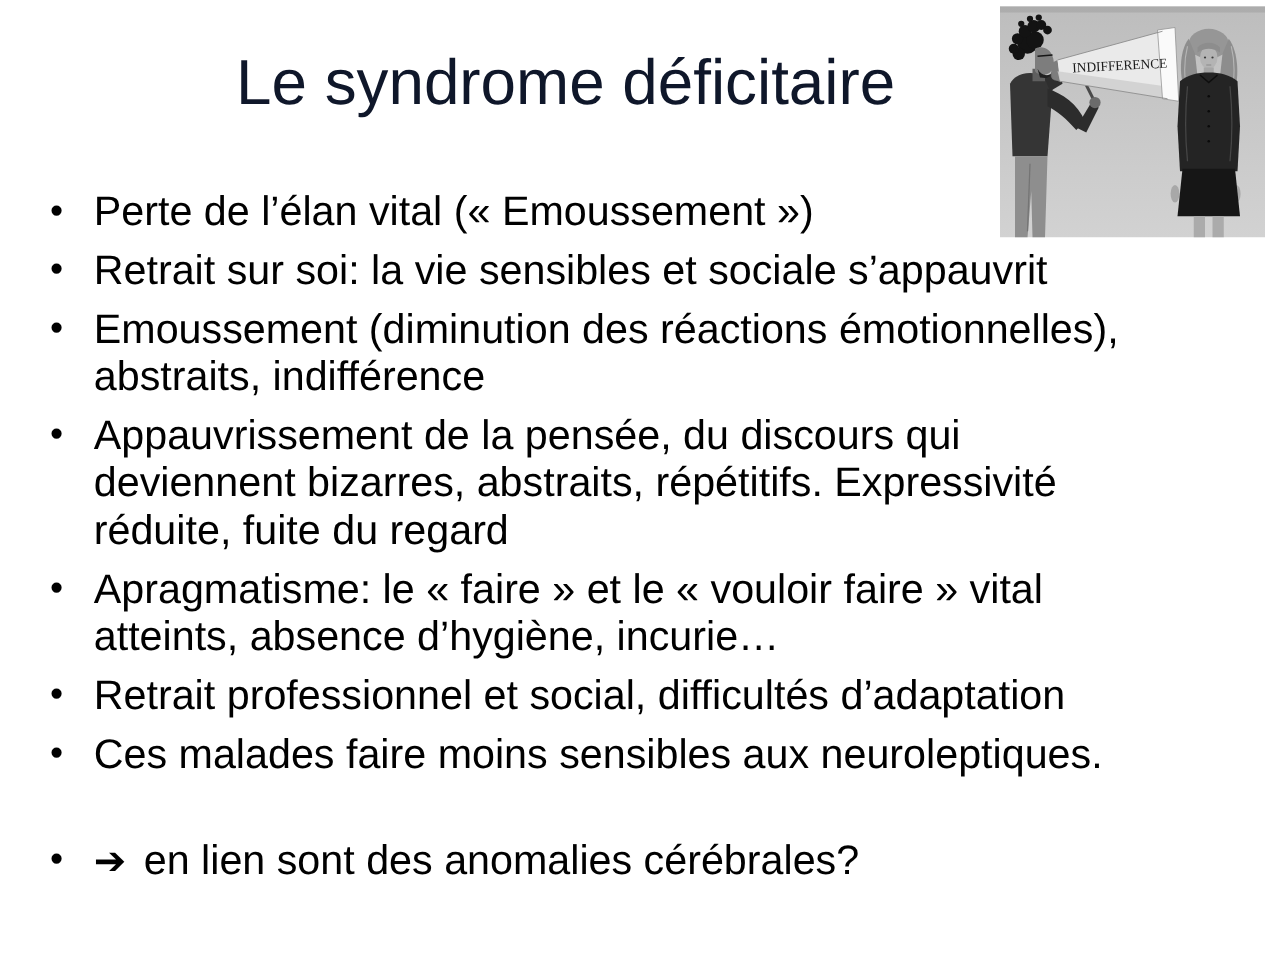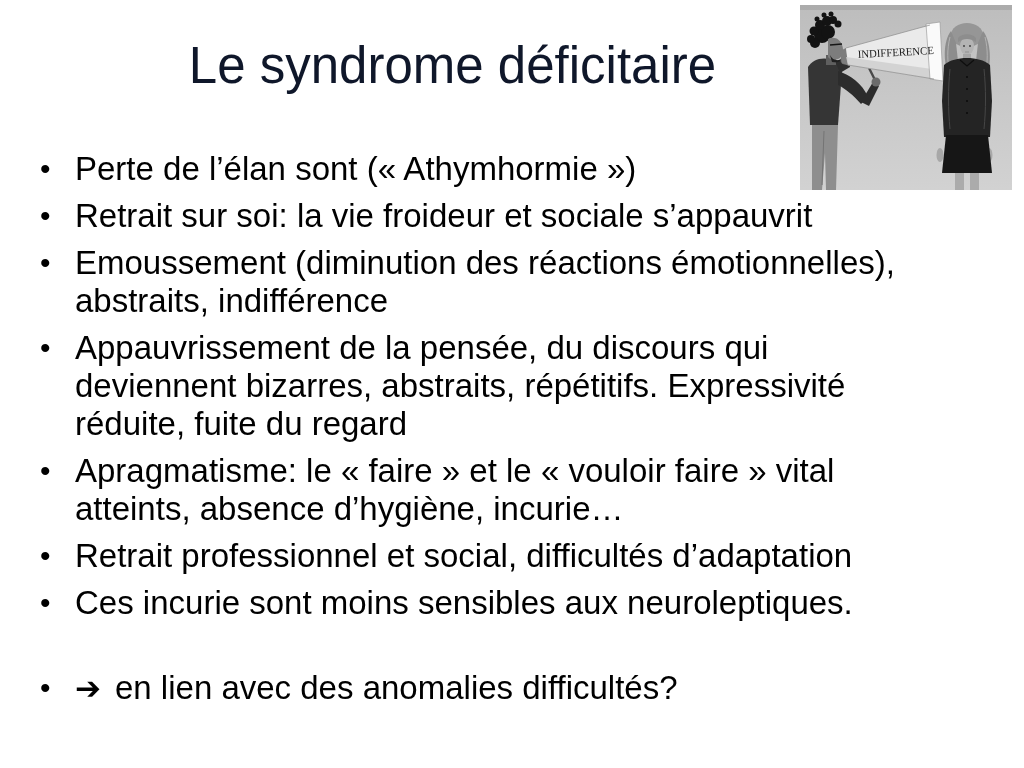--- a/index.html
+++ b/index.html
@@ -170,45 +170,45 @@
 
         <rect x="155" y="168" width="9" height="17" fill="#ababab"></rect>
         <rect x="170" y="168" width="9" height="17" fill="#ababab"></rect>
       </g>
     </svg>
   </div>
 
   <ul class="bullets">
     <li>
       <span class="dot">•</span>
-      <span class="item-text">Perte de l’élan sont (« Athymhormie »)</span>
-    </li>
-    <li>
-      <span class="dot">•</span>
-      <span class="item-text">Retrait sur soi: la vie froideur et sociale s’appauvrit</span>
+      <span class="item-text">Perte de l’élan vital (« Emoussement »)</span>
+    </li>
+    <li>
+      <span class="dot">•</span>
+      <span class="item-text">Retrait sur soi: la vie sensibles et sociale s’appauvrit</span>
     </li>
     <li>
       <span class="dot">•</span>
       <span class="item-text">Emoussement (diminution des réactions émotionnelles), abstraits, indifférence</span>
     </li>
     <li>
       <span class="dot">•</span>
       <span class="item-text">Appauvrissement de la pensée, du discours qui deviennent bizarres, abstraits, répétitifs. Expressivité réduite, fuite du regard</span>
     </li>
     <li>
       <span class="dot">•</span>
       <span class="item-text">Apragmatisme: le « faire » et le « vouloir faire » vital atteints, absence d’hygiène, incurie…</span>
     </li>
     <li>
       <span class="dot">•</span>
       <span class="item-text">Retrait professionnel et social, difficultés d’adaptation</span>
     </li>
     <li>
       <span class="dot">•</span>
-      <span class="item-text">Ces incurie sont moins sensibles aux neuroleptiques.</span>
+      <span class="item-text">Ces malades faire moins sensibles aux neuroleptiques.</span>
     </li>
     <li class="li-spaced">
       <span class="dot">•</span>
-      <span class="item-text"><span class="arrow">➔</span><span>en lien avec des anomalies difficultés?</span></span>
+      <span class="item-text"><span class="arrow">➔</span><span>en lien sont des anomalies cérébrales?</span></span>
     </li>
   </ul>
 
 </div>
 
 </body></html>

